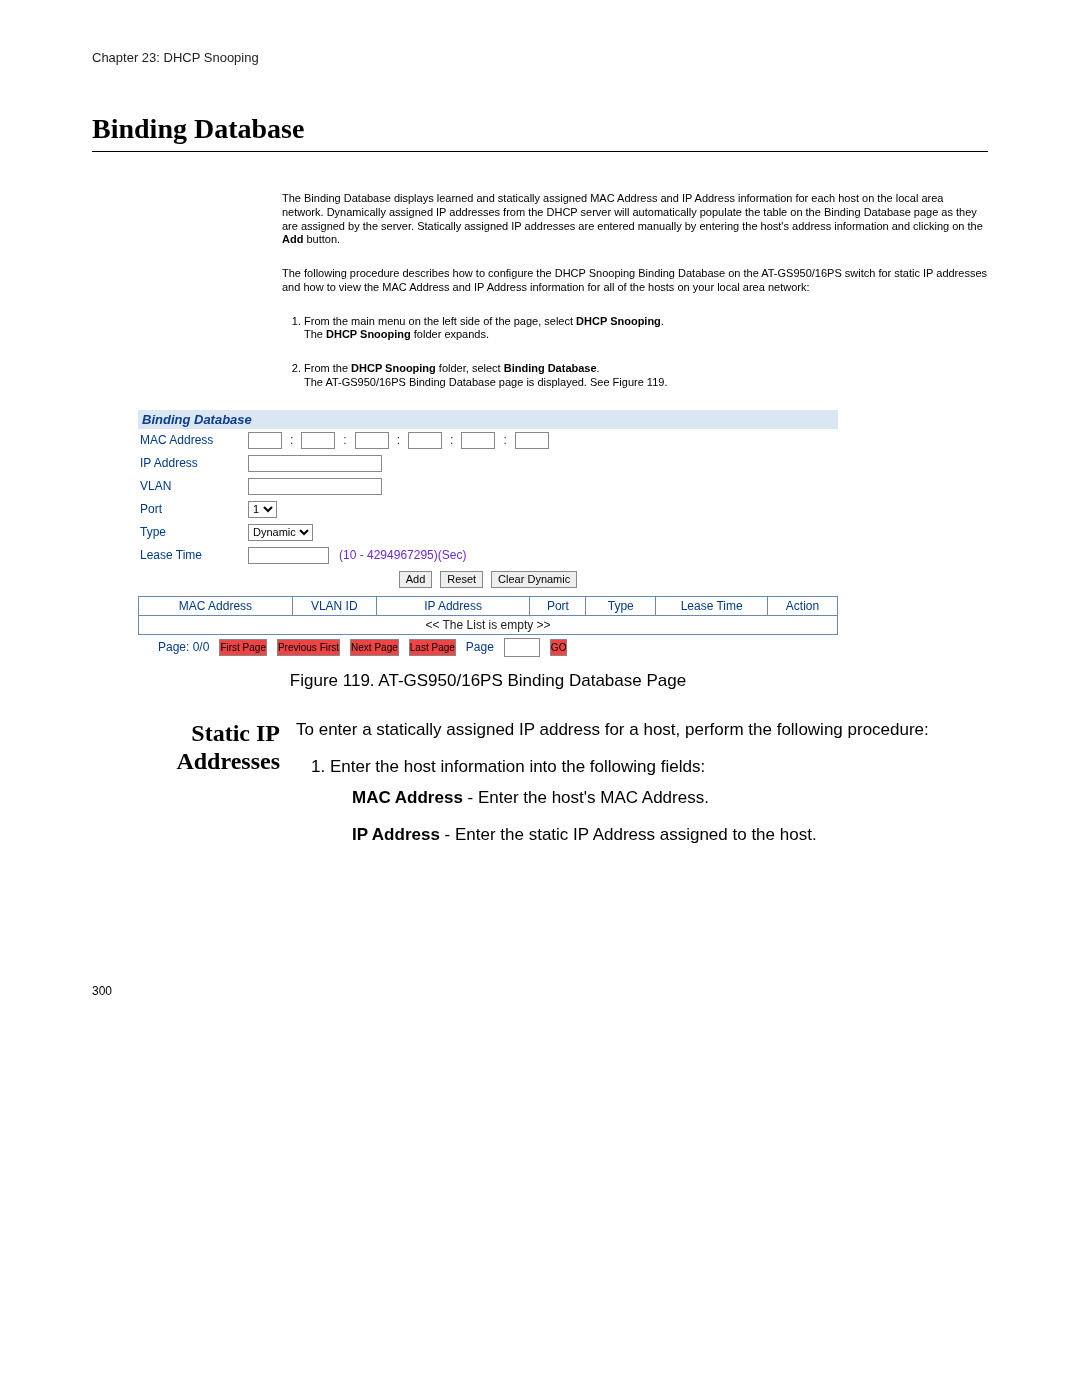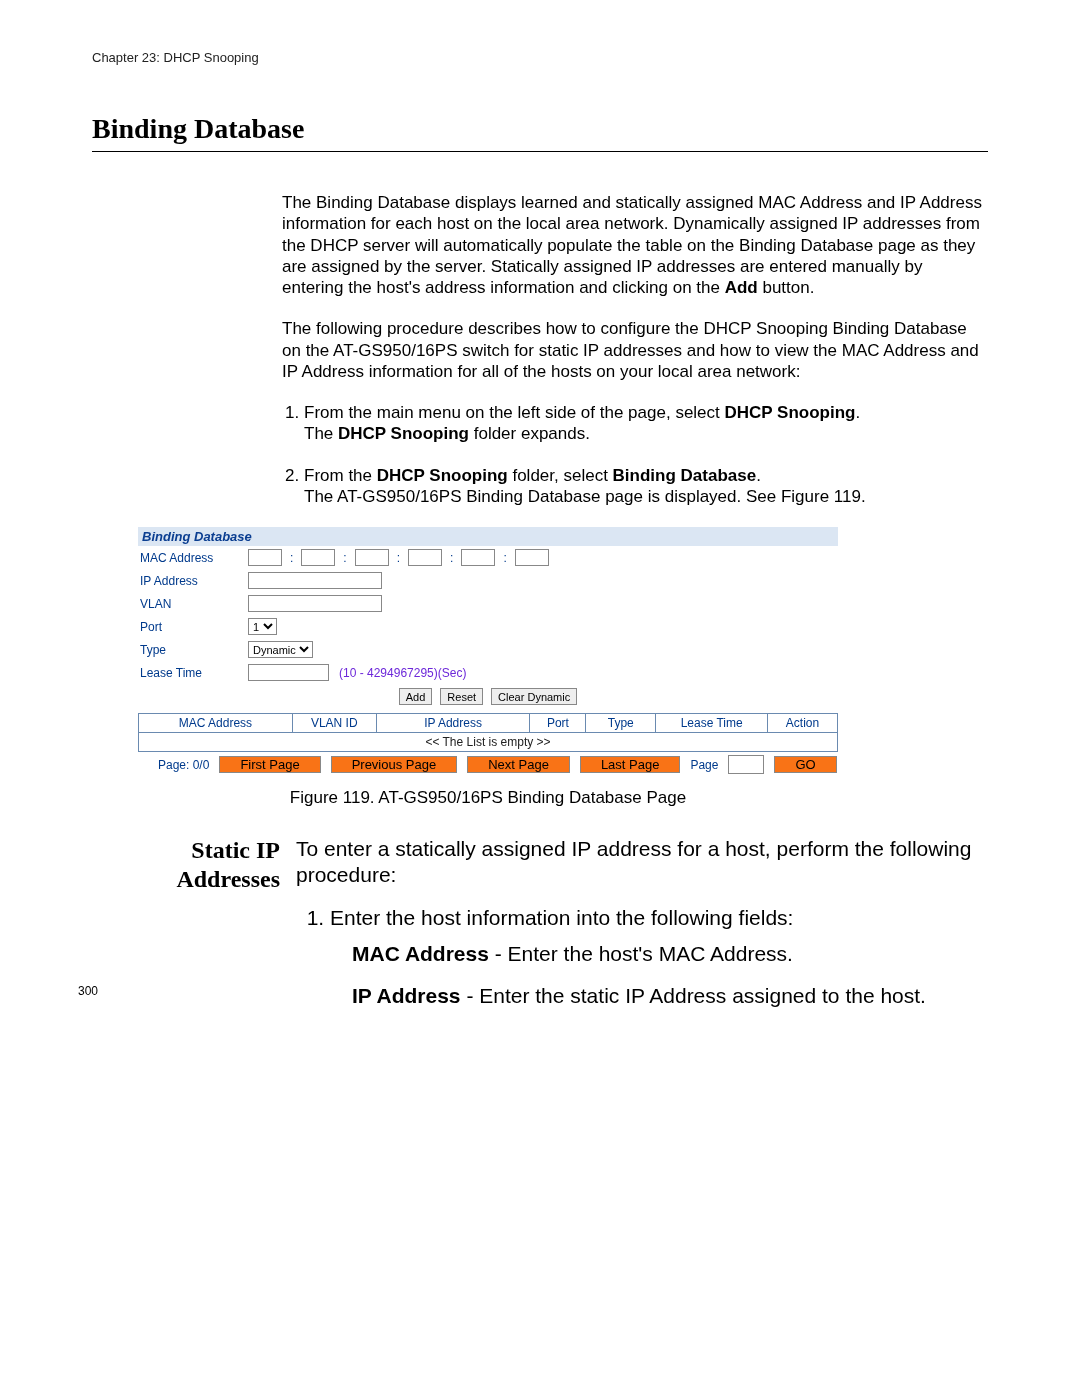--- a/index.html
+++ b/index.html
@@ -28,21 +28,21 @@
     font-weight: bold;
     margin: 0 0 6px 0;
   }
   .h1-rule {
     border: none;
     border-top: 1px solid #000;
     margin: 0 0 40px 0;
   }
   .body-col {
     margin-left: 190px;
-    font-size: 17px;
+    font-size: 11px;
     line-height: 1.25;
   }
   .body-col p { margin: 0 0 20px 0; }
   .body-col .add-b { font-weight: bold; }
   ol.steps { margin: 0 0 20px 0; padding-left: 22px; }
   ol.steps li { margin-bottom: 14px; margin-top: 20px; }
   .step-sub { margin: 12px 0 0 0; }
   .bold { font-weight: bold; }
 
   
@@ -134,25 +134,25 @@
   .empty-row td { color: #222; }
   .pager {
     display: flex;
     align-items: center;
     gap: 10px;
     padding: 3px 0 0 20px;
     font-size: 12px;
     color: #003a8c;
   }
   .pager-btn {
-    font-size: 13px;
-    padding: 0 20px;
+    font-size: 10px;
+    padding: 0 0;
     height: 17px;
     border: 1px solid #888;
-    background: #f97316;
+    background: #ef4444;
     cursor: pointer;
   }
   .page-inp {
     width: 30px;
     height: 15px;
     border: 1px solid #888;
     background: #fff;
     font-size: 11px;
   }
   .fig-caption {
@@ -172,31 +172,31 @@
     width: 108px;
     text-align: right;
     font-family: "Times New Roman", Times, serif;
     font-size: 24px;
     font-weight: bold;
     line-height: 1.2;
     margin-right: 16px;
   }
   .side-body {
     flex: 1;
-    font-size: 21px;
+    font-size: 17px;
     line-height: 1.25;
   }
   .side-body p { margin: 0 0 16px 0; }
   .side-body ol { margin: 12px; padding-left: 22px; }
   .side-body .field-desc { margin: 10px 0 16px 22px; }
 
   .page-number {
     position: absolute;
     bottom: 44px;
-    left: 78px;
+    left: 92px;
     font-size: 12px;
   }
 </style>
 </head>
 <body>
 
 <div class="page">
 
   <div class="chapter-line">Chapter 23: DHCP Snooping</div>
 
@@ -290,21 +290,21 @@
       </tr>
       <tr class="empty-row">
         <td colspan="7">&lt;&lt; The List is empty &gt;&gt;</td>
       </tr>
     </tbody>
       </table>
 
     <div class="pager">
       <span>Page: 0/0</span>
       <button class="pager-btn">First Page</button>
-      <button class="pager-btn">Previous Page</button>
+      <button class="pager-btn">Previous First</button>
       <button class="pager-btn">Next Page</button>
       <button class="pager-btn">Last Page</button>
       <span>Page</span>
       <input class="page-inp" style="">
       <button class="pager-btn">GO</button>
     </div>
   </div>
 
   <div class="fig-caption">Figure 119. AT-GS950/16PS Binding Database Page</div>
 

